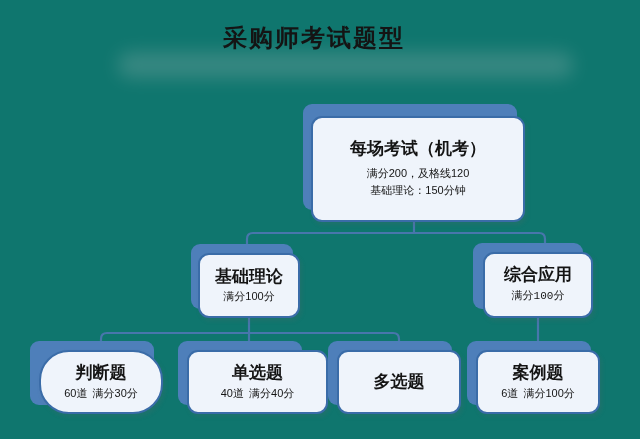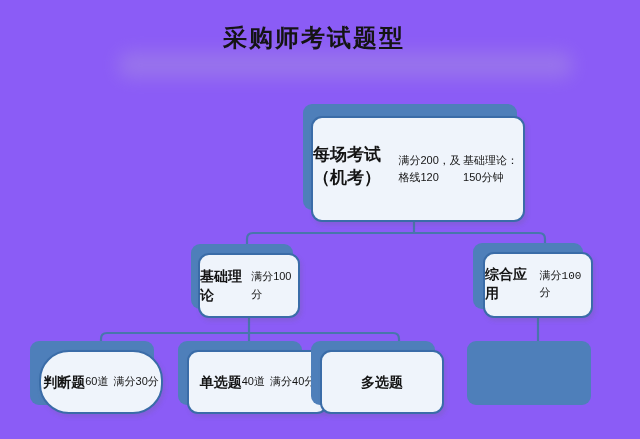--- a/index.html
+++ b/index.html
@@ -5,21 +5,21 @@
   html, body {
     margin: 0;
     padding: 0;
     background: #ffffff;
     font-family: "Liberation Sans", "DejaVu Sans", sans-serif;
   }
   .canvas {
     position: relative;
     width: 640px;
     height: 439px;
-    background: #8b5cf6;
+    background: #0f766e;
     overflow: hidden;
   }
   .page-title {
     position: absolute;
     left: 0;
     top: 22px;
     width: 628px;
     margin: 0;
     text-align: center;
     font-size: 24px;
@@ -62,29 +62,29 @@
     background: var(--back-shape, #4e7fba);
     border-radius: 9px;
   }
   .front {
     position: absolute;
     background: var(--front-fill, #eff4fb);
     border: 2.5px solid var(--front-border, #3a6ca8);
     border-radius: 11px;
     box-sizing: border-box;
     display: flex;
-    flex-direction: row;
+    flex-direction: column;
     align-items: center;
     justify-content: center;
     box-shadow: 2px 3px 4px rgba(100,100,100,0.18);
   }
   .heading {
     font-weight: bold;
     color: var(--text, #141414);
-    font-size: 14px;
+    font-size: 17px;
     line-height: 1.35;
   }
   .front.big .heading {
     font-size: 17px;
     margin-bottom: 4px;
   }
   .sub {
     color: var(--text, #141414);
     font-size: 11px;
     line-height: 1.55;
@@ -142,24 +142,28 @@
   </div>
 
   <div class="group" style="left:178px; top:341px; width:136px; height:76px;">
     <div class="back" style="width:124px; height:64px;"></div>
     <div class="front" style="left:9px; top:9px; width:141px; height:64px;">
       <div class="heading">单选题</div>
       <div class="sub">40道 满分40分</div>
     </div>
   </div>
 
-  <div class="group" style="left:311px; top:341px; width:136px; height:76px;">
+  <div class="group" style="left:328px; top:341px; width:136px; height:76px;">
     <div class="back" style="width:124px; height:64px;"></div>
     <div class="front" style="left:9px; top:9px; width:124px; height:64px;">
       <div class="heading">多选题</div>
     </div>
   </div>
 
   <div class="group" style="left:467px; top:341px; width:136px; height:76px;">
     <div class="back" style="width:124px; height:64px;"></div>
+    <div class="front" style="left:9px; top:9px; width:124px; height:64px;">
+      <div class="heading">案例题</div>
+      <div class="sub">6道 满分100分</div>
+    </div>
   </div>
 
 </div>
 
 </body></html>

